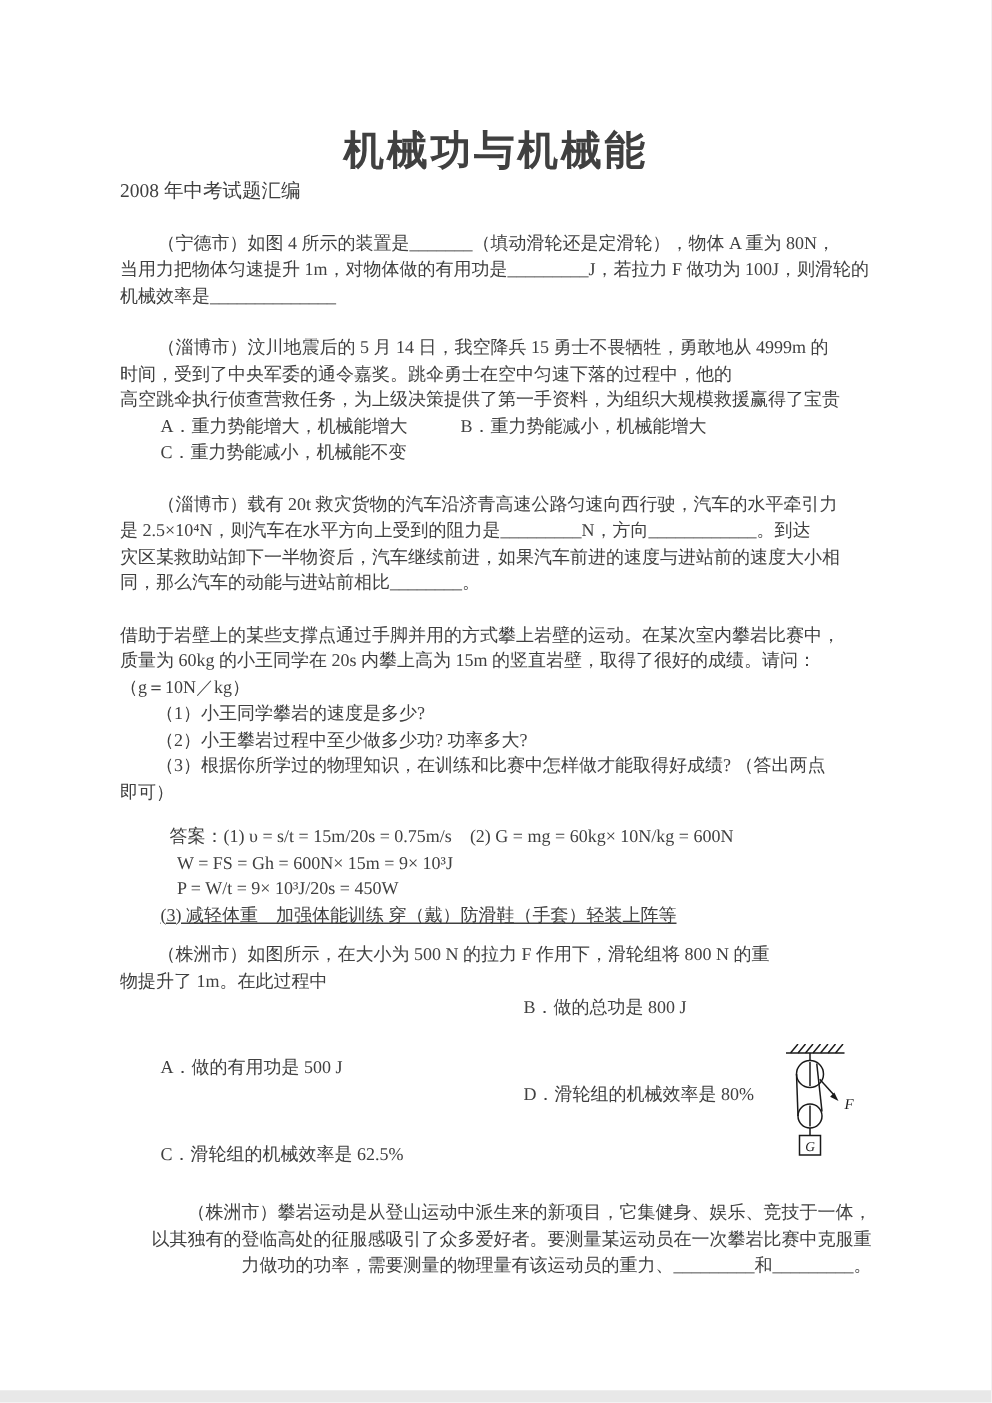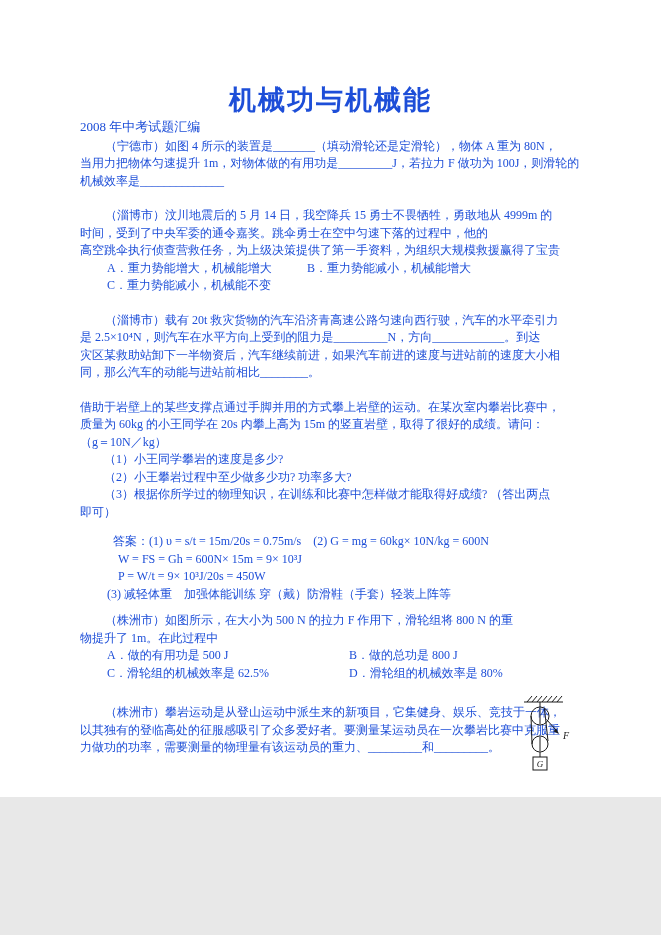--- a/index.html
+++ b/index.html
@@ -1,22 +1,22 @@
 <!DOCTYPE html>
 <html><head>
 <meta charset="utf-8">
 <style>
   html, body { margin: 0; padding: 0; background: #e8e8e8; }
   .page {
-    width: 661px; height: 797px;
+    width: 661px; height: 927px;
     background: #ffffff;
     position: relative;
     overflow: hidden;
     font-family: "Liberation Serif", "DejaVu Serif", serif;
-    color: #1d4ed8;
+    color: #404040;
   }
   .content {
     position: absolute;
     left: 80px; top: 84px;
     width: 501px;
     font-size: 12px;
     line-height: 17.5px;
   }
   .doc-title {
     font-size: 27px;
@@ -25,34 +25,34 @@
     text-align: center;
     margin: 0;
     letter-spacing: 2px;
   }
   .doc-subtitle {
     font-size: 13px;
     text-align: left;
     margin-top: 2px;
   }
   .para { margin-top: 17px; }
-  .para.first { margin-top: 2px; }
+  .para.first { margin-top: 18px; }
   .para.no-gap { margin-top: 12px; }
   .para.gap-sm { margin-top: 9px; }
-  .para.gap-lg { margin-top: 22px; }
+  .para.gap-lg { margin-top: 22px; text-align: right; }
   .line { white-space: nowrap; }
   .ind { padding-left: 25px; }       
   .item { padding-left: 33px; }      
   .item-fw { padding-left: 24px; }   
   .choices { display: flex; padding-left: 27px; white-space: nowrap; }
   .choices .col-a200 { width: 200px; flex: 0 0 auto; }
-  .choices .col-a242 { width: 242px; flex: 0 0 auto; }
+  .choices .col-a242 { width: 242px; flex: 0 0 auto; margin-top: 40px; }
   .ans-head { padding-left: 33px; white-space: nowrap; }
   .ans-sub { padding-left: 38px; white-space: nowrap; }
-  .ans-item { padding-left: 27px; white-space: nowrap; }
+  .ans-item { padding-left: 27px; white-space: nowrap; text-decoration: underline; }
   .pulley-fig {
     position: absolute;
     left: 521px; top: 696px;
     width: 52px; height: 82px;
   }
   .pulley-fig svg { display: block; }
 </style>
 </head>
 <body>
 

